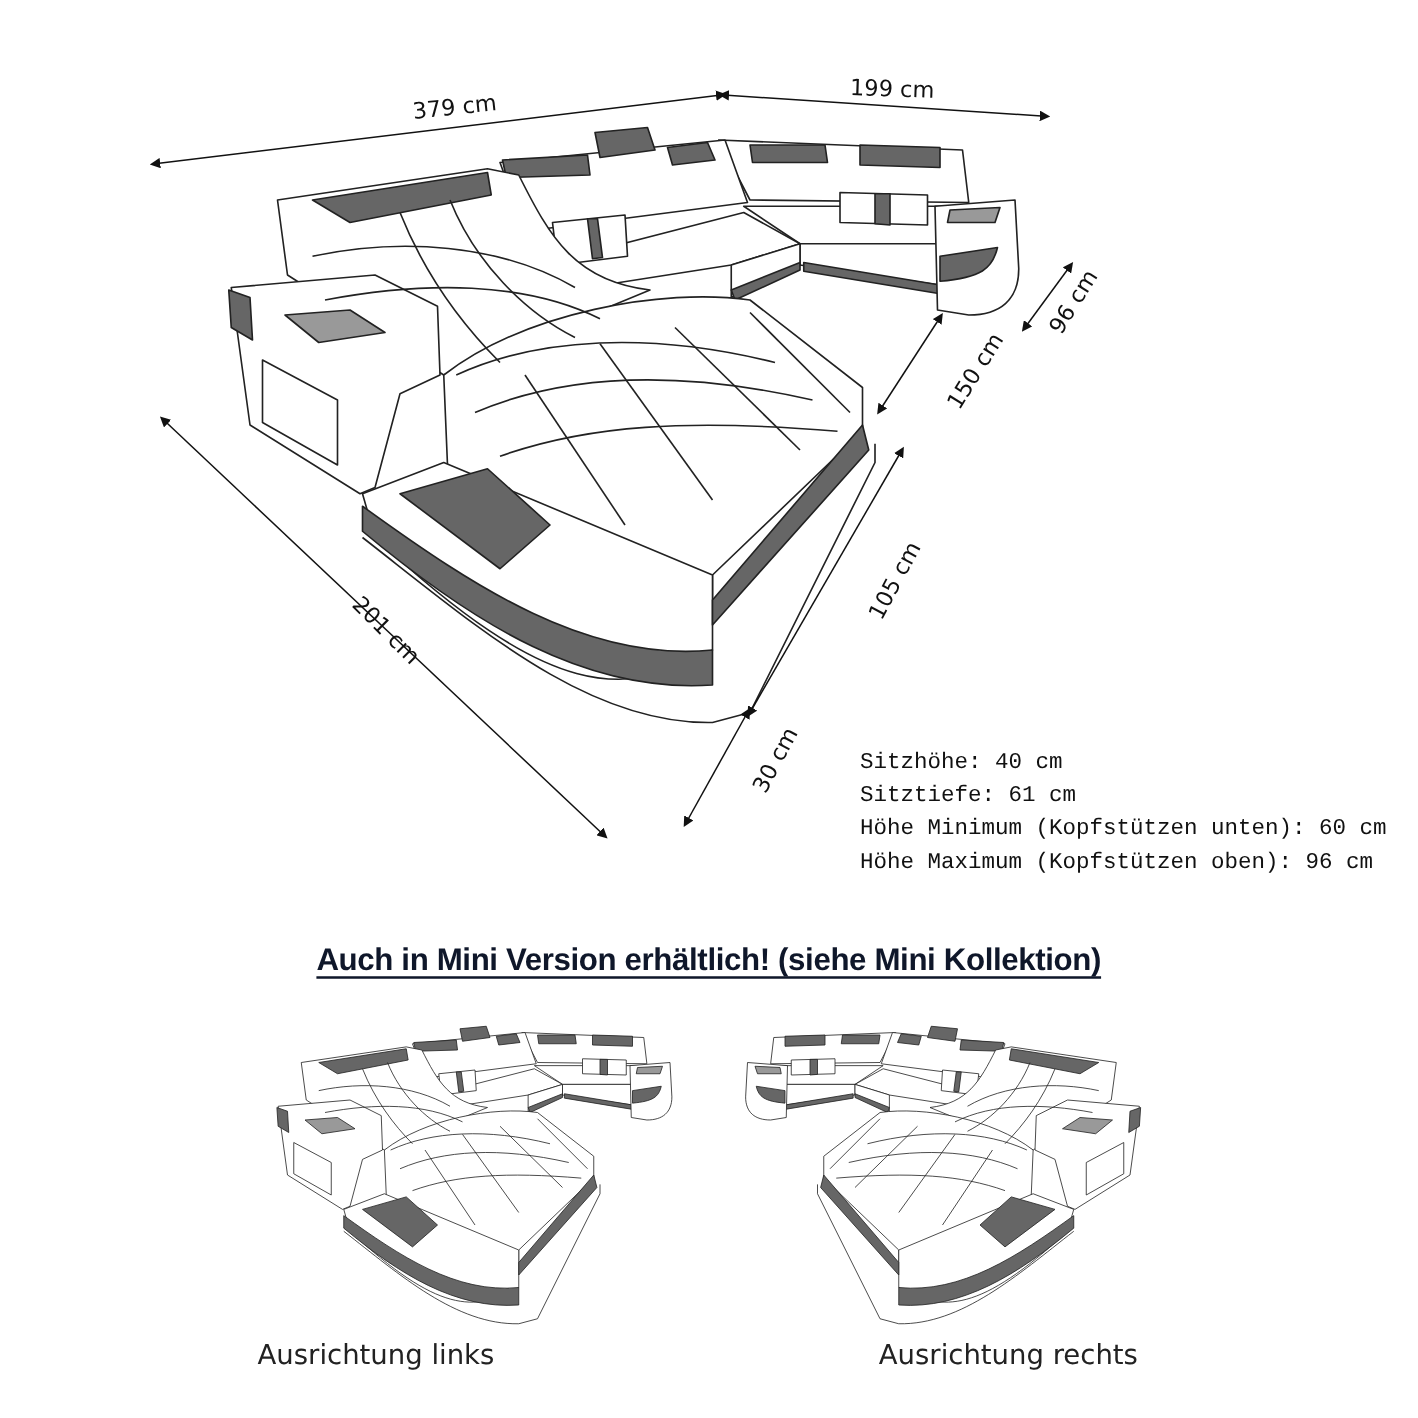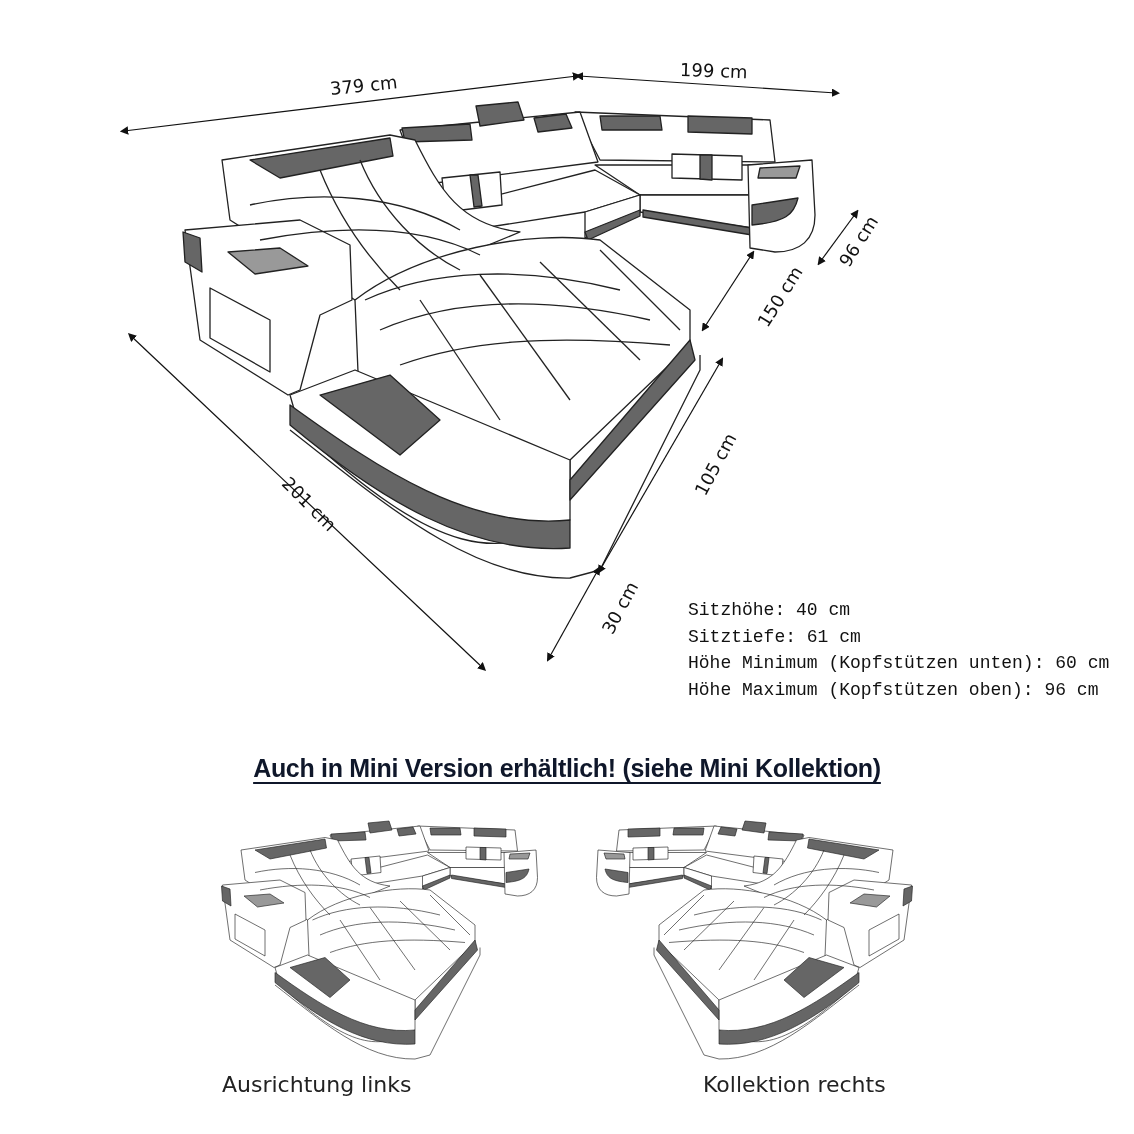--- a/index.html
+++ b/index.html
@@ -6,21 +6,21 @@
   body { width:1134px; height:1134px; position:relative; overflow:hidden;
          font-family:"DejaVu Sans", sans-serif; color:#111; }
   .canvas { position:absolute; left:0; top:0; width:1134px; height:1134px; }
   svg text { font-family:"DejaVu Sans", sans-serif; fill:#111; }
   .specs { position:absolute; left:688px; top:597px; font-size:18px; line-height:26.5px; color:#111; }
   .specs div { white-space:nowrap;font-family:Liberation Mono, monospace; }
   .promo { position:absolute; left:212px; top:754px; width:710px; text-align:center;
            font-family:"Liberation Sans", sans-serif; font-weight:bold; font-size:25px;
            text-decoration:underline; text-underline-offset:5px; letter-spacing:-0.3px; color:#0f172a; }
   .caption { position:absolute; font-size:22px; color:#222; }
-  .cap-left { left:222px; top:1072px; }
+  .cap-left { left:206px; top:1072px; }
   .cap-right { left:703px; top:1072px; }
 </style>
 </head>
 <body>
 
 <svg class="canvas" viewBox="0 0 1134 1134" xmlns="http://www.w3.org/2000/svg">
   <defs>
     <marker id="arr" viewBox="0 0 10 10" refX="5" refY="5" markerWidth="7" markerHeight="7" orient="auto-start-reverse">
       <path d="M0,0 L10,5 L0,10 z" fill="#111"></path>
     </marker>
@@ -116,13 +116,13 @@
 <div class="specs">
   <div>Sitzhöhe: 40 cm</div>
   <div>Sitztiefe: 61 cm</div>
   <div>Höhe Minimum (Kopfstützen unten): 60 cm</div>
   <div>Höhe Maximum (Kopfstützen oben): 96 cm</div>
 </div>
 
 <div class="promo">Auch in Mini Version erhältlich! (siehe Mini Kollektion)</div>
 
 <div class="caption cap-left">Ausrichtung links</div>
-<div class="caption cap-right">Kollektion rechts</div>
+<div class="caption cap-right">Ausrichtung rechts</div>
 
 </body></html>

